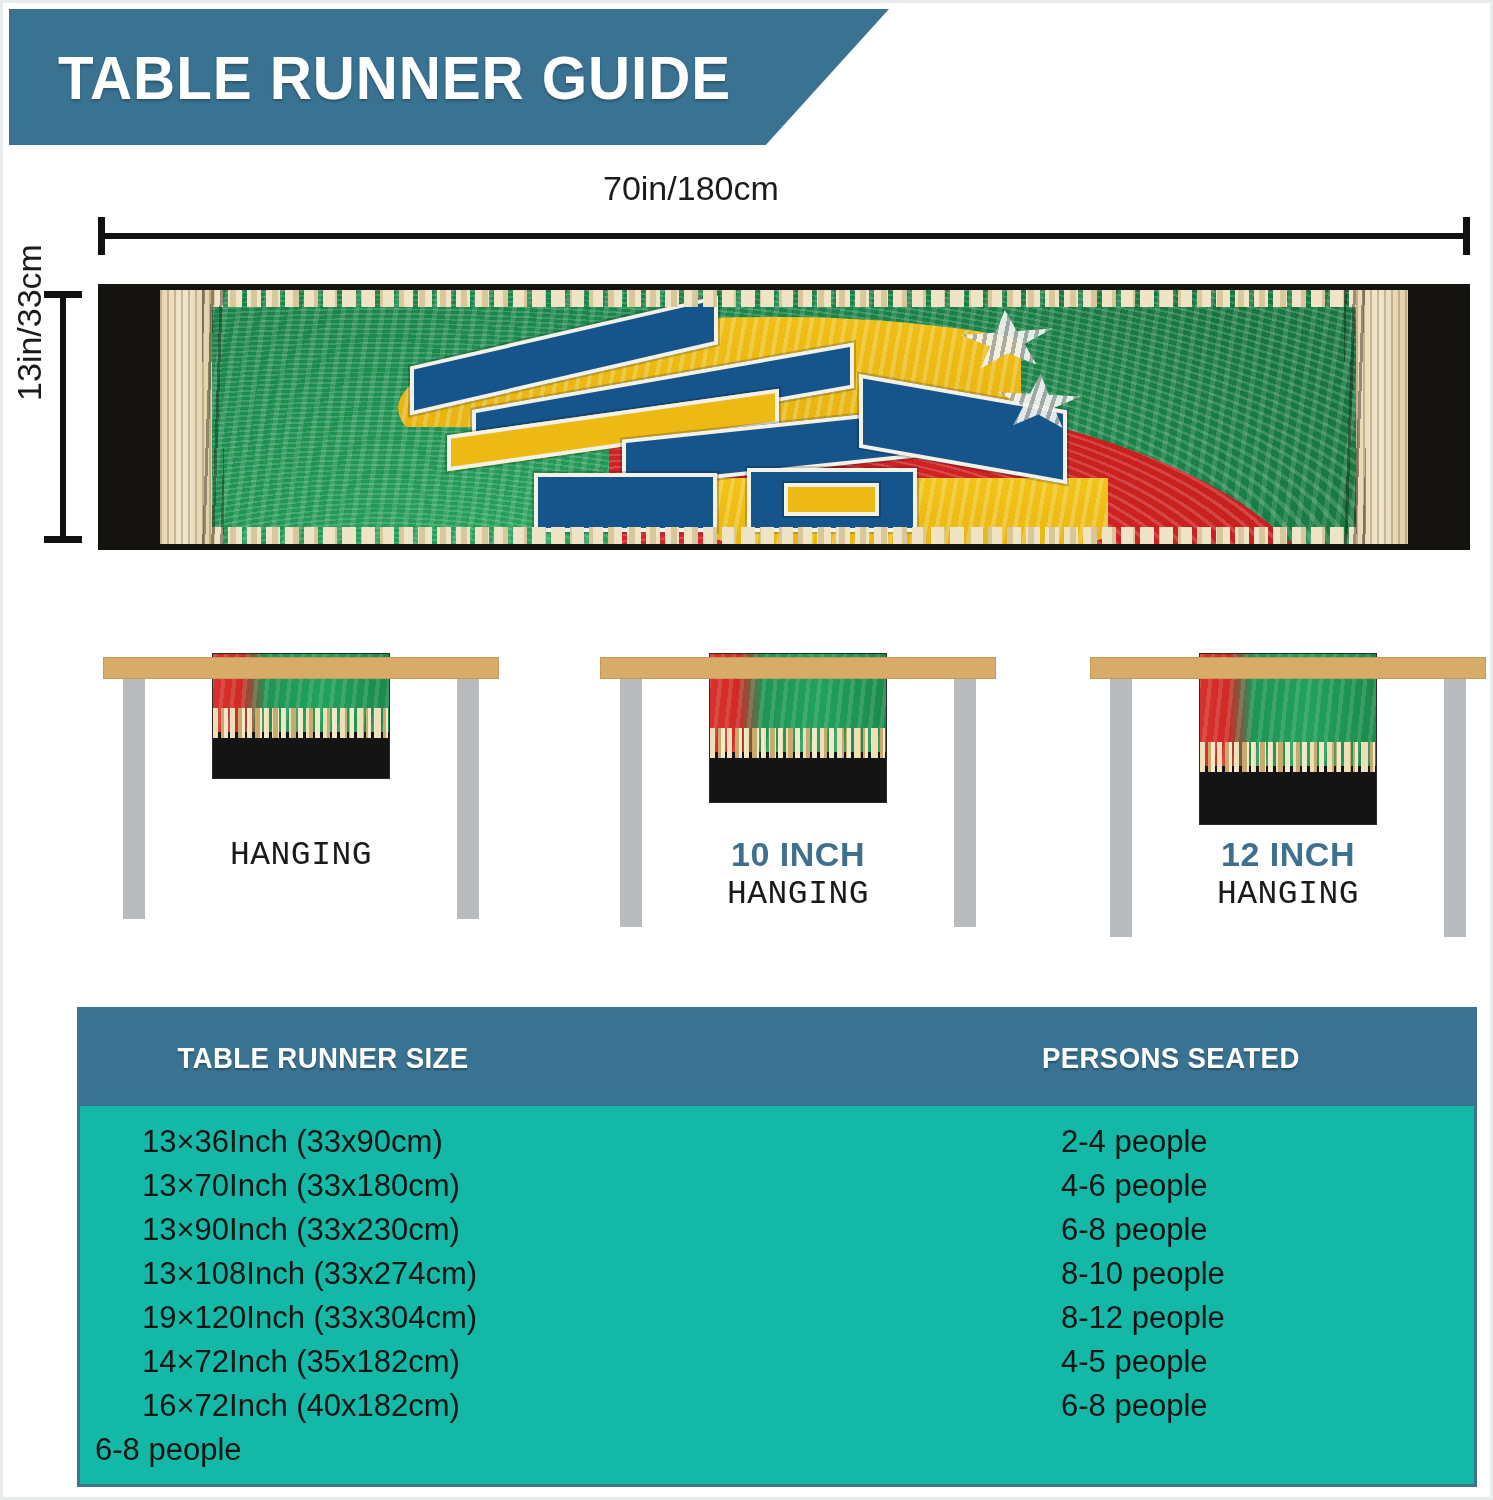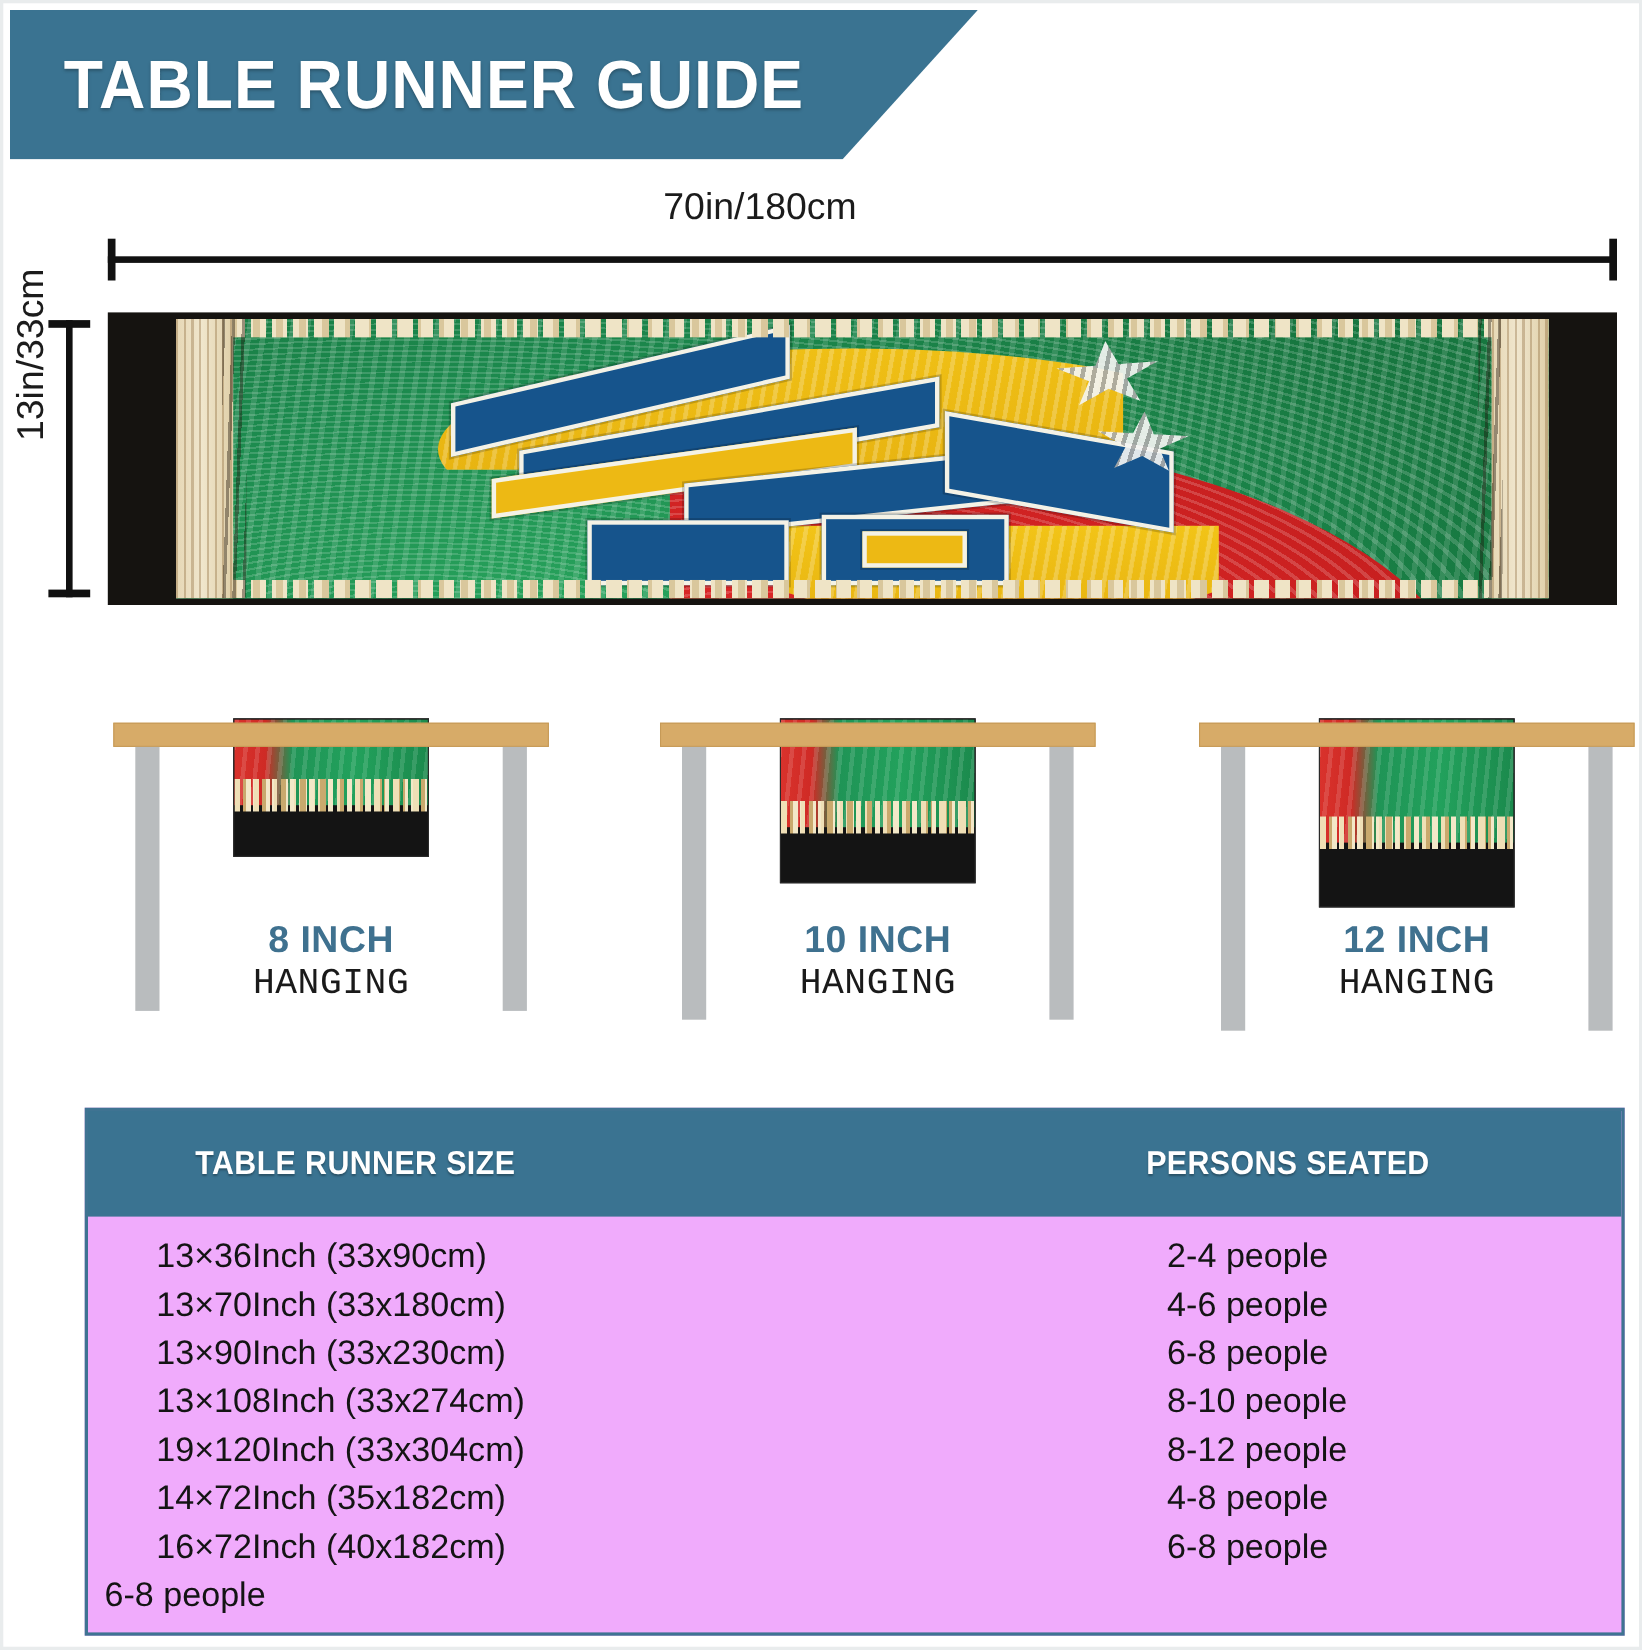--- a/index.html
+++ b/index.html
@@ -204,21 +204,21 @@
   .hang-inch{
     font-size:34px;font-weight:bold;color:#3f718f;letter-spacing:.5px;
   }
   .hang-word{
     font-size:33px;color:#1a1a1a;letter-spacing:.5px;margin-top:2px;font-family:Liberation Mono, monospace;
   }
 
   
   .sizetable{
     position:absolute;left:74px;top:1004px;width:1400px;height:480px;
-    border:3px solid #3f7392;box-sizing:border-box;background:#f0abfc;
+    border:3px solid #3f7392;box-sizing:border-box;background:#14b8a6;
   }
   .st-head{
     height:96px;background:#3a7391;display:flex;align-items:center;
   }
   .st-head .c1{
     width:69%;padding-left:106px;box-sizing:border-box;
     color:#fff;font-size:30px;font-weight:bold;letter-spacing:.4px;
     transform:scaleX(.92);transform-origin:left center;
     text-shadow:0 2px 2px rgba(0,0,0,.3);
   }
@@ -283,21 +283,20 @@
     <div class="hang p1">
       <div class="drape" style="height:126px;">
         <div class="drape-top" style="height:78px;">
           <div class="drape-fray" style="bottom:-6px;"></div>
         </div>
       </div>
       <div class="tabletop"></div>
       <div class="leg l" style="height:240px;"></div>
       <div class="leg r" style="height:240px;"></div>
       <div class="hang-label" style="top:196px;">
-        <div class="hang-inch">8 INCH</div>
         <div class="hang-word">HANGING</div>
       </div>
     </div>
 
     <div class="hang p2">
       <div class="drape" style="height:150px;">
         <div class="drape-top" style="height:98px;">
           <div class="drape-fray" style="bottom:-6px;"></div>
         </div>
       </div>
@@ -348,21 +347,21 @@
         <div class="st-row">
           <div class="c1">13×108Inch  (33x274cm)</div>
           <div class="c2">8-10 people</div>
         </div>
         <div class="st-row">
           <div class="c1">19×120Inch  (33x304cm)</div>
           <div class="c2">8-12 people</div>
         </div>
         <div class="st-row">
           <div class="c1">14×72Inch (35x182cm)</div>
-          <div class="c2">4-8 people</div>
+          <div class="c2">4-5 people</div>
         </div>
         <div class="st-row">
           <div class="c1">16×72Inch (40x182cm)</div>
           <div class="c2">6-8 people</div>
         </div>
         <div class="st-row">
           <div class="c2">6-8 people</div>
         </div>
       </div>
   </div>

